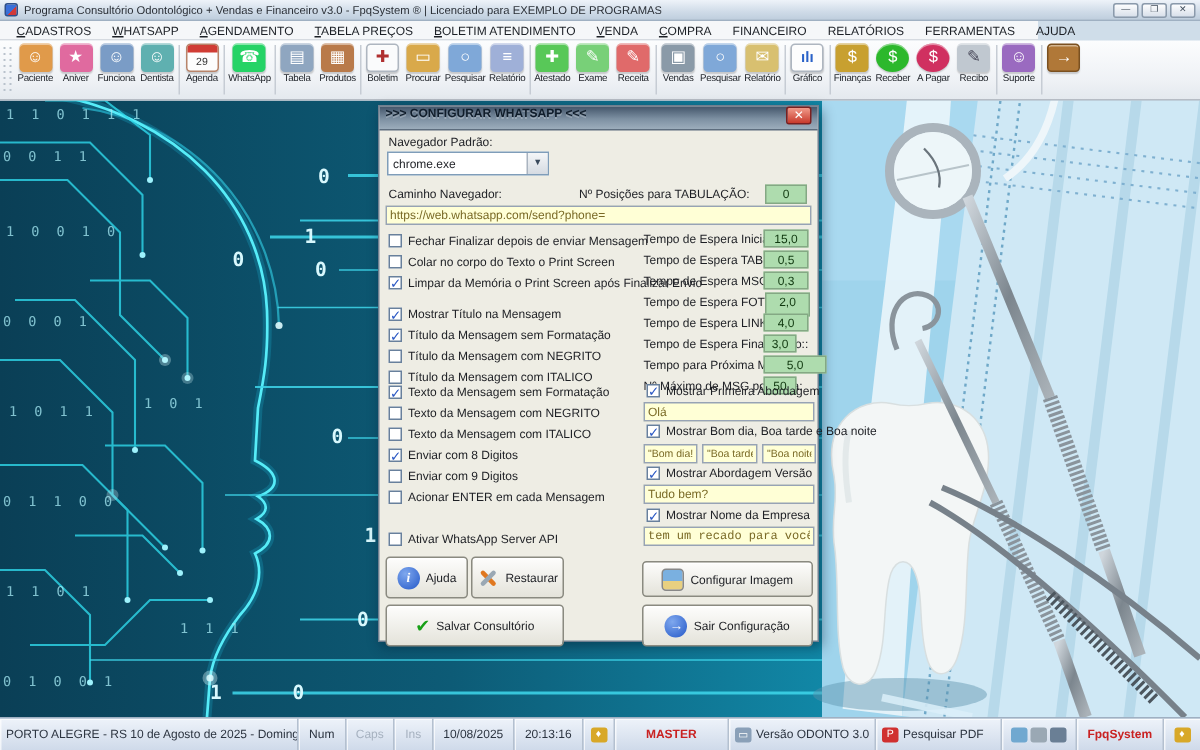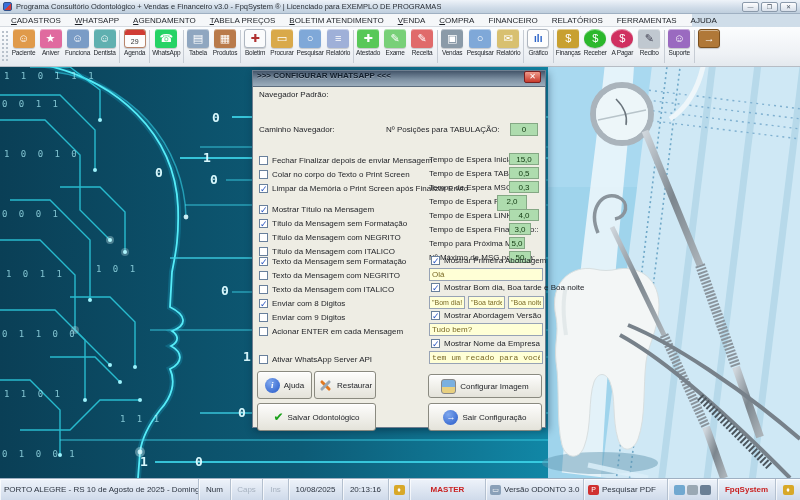--- a/index.html
+++ b/index.html
@@ -386,24 +386,29 @@
 </div>
 
 <div class="dialog">
   <div class="dlg-title">
     <span class="dt">&gt;&gt;&gt; CONFIGURAR WHATSAPP &lt;&lt;&lt;</span>
     <span class="dlg-close">✕</span>
   </div>
   <div class="dlg-body">
 
     <span class="fl" style="left:6px;top:3px">Navegador Padrão:</span>
+    <span class="selbox">
+      <span class="sv">chrome.exe</span>
+      <span class="sarrow">▼</span>
+    </span>
 
     <span class="fl" style="left:6px;top:38px">Caminho Navegador:</span>
     <span class="fl" style="left:133px;top:38px">Nº Posições para TABULAÇÃO:</span>
     <span class="gbox" style="left:257px;top:36px;width:28px;height:13px">0</span>
+    <input class="ybox" style="left: 4px; top: 50px; width: 284px;" value="https://web.whatsapp.com/send?phone=">
 
     <label class="cb" style="left:6px;top:69px">
           <span class="box"></span>
           <span>Fechar Finalizar depois de enviar Mensagem</span>
         </label>
     <label class="cb" style="left:6px;top:83px">
           <span class="box"></span>
           <span>Colar no corpo do Texto o Print Screen</span>
         </label>
     <label class="cb" style="left:6px;top:97px">
@@ -427,27 +432,27 @@
           <span>Título da Mensagem com ITALICO</span>
         </label>
 
     <span class="tlabel" style="top:68px">Tempo de Espera Inicial:</span>
         <span class="gbox" style="left:256px;top:66px;width:30px;height:12px">15,0</span>
     <span class="tlabel" style="top:82px">Tempo de Espera TAB:</span>
         <span class="gbox" style="left:256px;top:80px;width:30px;height:12px">0,5</span>
     <span class="tlabel" style="top:96px">Tempo de Espera MSG:</span>
         <span class="gbox" style="left:256px;top:94px;width:30px;height:12px">0,3</span>
     <span class="tlabel" style="top:110px">Tempo de Espera FOTO:</span>
-        <span class="gbox" style="left:244px;top:108px;width:30px;height:16px">2,0</span>
+        <span class="gbox" style="left:257px;top:108px;width:30px;height:16px">2,0</span>
     <span class="tlabel" style="top:124px">Tempo de Espera LINK:</span>
         <span class="gbox" style="left:256px;top:122px;width:30px;height:12px">4,0</span>
     <span class="tlabel" style="top:138px">Tempo de Espera Finalização::</span>
         <span class="gbox" style="left:256px;top:136px;width:22px;height:12px">3,0</span>
     <span class="tlabel" style="top:152px">Tempo para Próxima MSG:</span>
-        <span class="gbox" style="left:256px;top:150px;width:16px;height:12px">5,0</span>
+        <span class="gbox" style="left:256px;top:150px;width:42px;height:12px">5,0</span>
     <span class="tlabel" style="top:166px">Nº Máximo de MSG por Hora:</span>
         <span class="gbox" style="left:256px;top:164px;width:22px;height:12px">50</span>
 
     <label class="cb" style="left:6px;top:170px">
           <span class="box">✓</span>
           <span>Texto da Mensagem sem Formatação</span>
         </label>
     <label class="cb" style="left:6px;top:184px">
           <span class="box"></span>
           <span>Texto da Mensagem com NEGRITO</span>
@@ -503,21 +508,21 @@
     <span class="btn" style="left:175px;top:287px;width:114px;height:24px">
       <span class="mini img"></span>
       <span>Configurar Imagem</span>
         </span>
     <span class="btn" style="left:61px;top:284px;width:62px;height:28px">
       <span class="mini tools"></span>
       <span>Restaurar</span>
         </span>
     <span class="btn" style="left:4px;top:316px;width:119px;height:28px">
       <span class="vmark">✔</span>
-      <span>Salvar Odontológico</span>
+      <span>Salvar Consultório</span>
         </span>
     <span class="btn" style="left:175px;top:316px;width:114px;height:28px">
       <span class="mini go">→</span>
       <span>Sair Configuração</span>
         </span>
   </div>
 </div>
 
 <div class="statusbar">
   <span class="sb-cell" style="flex:1;min-width:150px">PORTO ALEGRE - RS 10 de Agosto de 2025 - Domingo</span>

